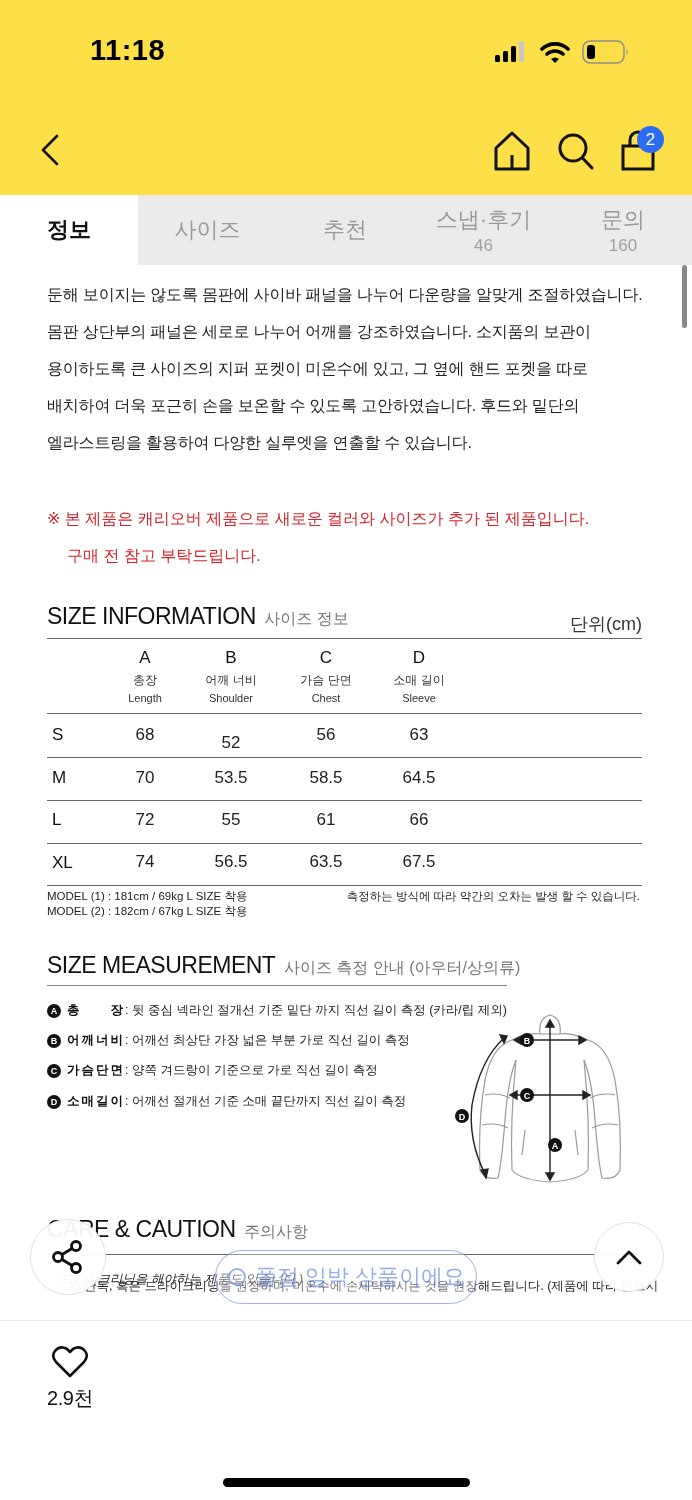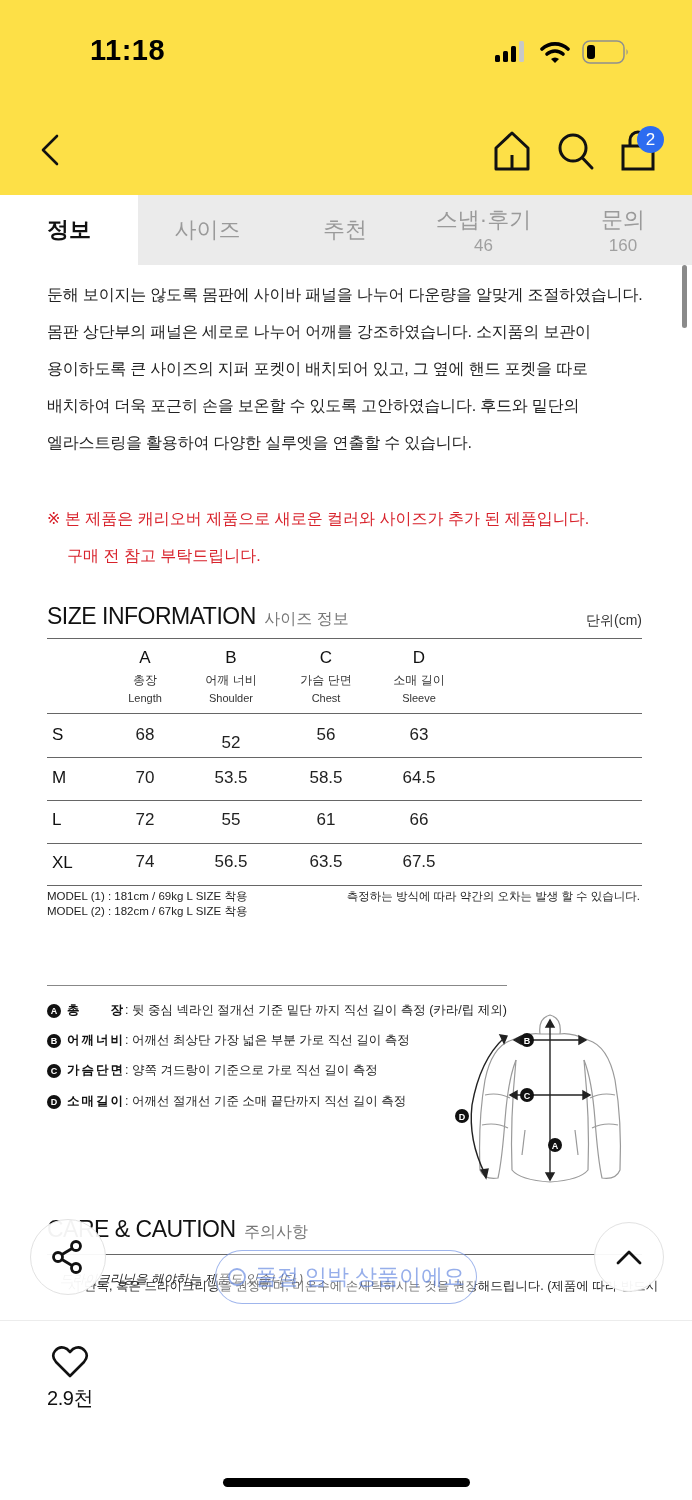--- a/index.html
+++ b/index.html
@@ -25,21 +25,21 @@
   .content { position: absolute; left: 0; top: 265px; width: 692px; height: 1055px; overflow: hidden; background: #fff; }
   .desc-line { position: absolute; left: 47px; font-size: 16px; color: #222; white-space: nowrap; letter-spacing: -0.2px; }
   .red-line { position: absolute; font-size: 16px; color: #d8222b; white-space: nowrap; }
   .scrollbar { position: absolute; left: 682px; top: 0px; width: 5px; height: 63px; border-radius: 3px; background: #8a8a8a; }
 
   .sec-title { position: absolute; left: 47px; white-space: nowrap; }
   .sec-title .en { font-size: 23px; color: #111; letter-spacing: -0.5px; }
   .sec-title .ko { font-size: 16px; color: #777; margin-left: 4px; }
   .rule { position: absolute; left: 47px; width: 595px; height: 1px; background: #666; }
   .rule.light { background: #888; }
-  .unit { position: absolute; right: 50px; font-size: 14px; color: #333; }
+  .unit { position: absolute; right: 50px; font-size: 18px; color: #333; }
 
   .col { position: absolute; text-align: center; width: 110px; }
   .col .letter { font-size: 17px; color: #111; }
   .col .ko { font-size: 12px; color: #333; margin-top: 4px; }
   .col .en { font-size: 11px; color: #333; margin-top: 3px; }
   .cell { position: absolute; width: 110px; text-align: center; font-size: 17px; color: #222; }
   .size-label { position: absolute; left: 52px; width: 30px; text-align: left; font-size: 17px; color: #111; }
   .small-note { position: absolute; font-size: 11.5px; color: #222; white-space: nowrap; }
 
   .meas-line { position: absolute; left: 47px; font-size: 12.5px; color: #222; white-space: nowrap; display: flex; align-items: center; }
@@ -127,21 +127,21 @@
     <span>문의</span>
     <span class="count">160</span>
   </div>
 </div>
 
 <div class="content">
   <div class="scrollbar"></div>
 
   <div class="desc-line" style="top:20px;">둔해 보이지는 않도록 몸판에 사이바 패널을 나누어 다운량을 알맞게 조절하였습니다.</div>
   <div class="desc-line" style="top:57px;">몸판 상단부의 패널은 세로로 나누어 어깨를 강조하였습니다. 소지품의 보관이</div>
-  <div class="desc-line" style="top:94px;">용이하도록 큰 사이즈의 지퍼 포켓이 배치되어 있고, 그 옆에 핸드 포켓을 따로</div>
+  <div class="desc-line" style="top:94px;">용이하도록 큰 사이즈의 지퍼 포켓이 미온수에 있고, 그 옆에 핸드 포켓을 따로</div>
   <div class="desc-line" style="top:131px;">배치하여 더욱 포근히 손을 보온할 수 있도록 고안하였습니다. 후드와 밑단의</div>
   <div class="desc-line" style="top:168px;">엘라스트링을 활용하여 다양한 실루엣을 연출할 수 있습니다.</div>
 
   <div class="red-line" style="left:47px; top:244px;">※ 본 제품은 캐리오버 제품으로 새로운 컬러와 사이즈가 추가 된 제품입니다.</div>
   <div class="red-line" style="left:67px; top:281px;">구매 전 참고 부탁드립니다.</div>
 
   <div class="sec-title" style="top:338px;">
     <span class="en">SIZE INFORMATION</span>
     <span class="ko">사이즈 정보</span>
   </div>
@@ -203,20 +203,24 @@
     <div class="cell" style="left:176px; top:587px;">56.5</div>
     <div class="cell" style="left:271px; top:587px;">63.5</div>
     <div class="cell" style="left:364px; top:587px;">67.5</div>
   </div>
   <div class="rule" style="top:620px;"></div>
 
   <div class="small-note" style="left:47px; top:624px;">MODEL (1) : 181cm / 69kg L SIZE 착용</div>
   <div class="small-note" style="left:47px; top:639px;">MODEL (2) : 182cm / 67kg L SIZE 착용</div>
   <div class="small-note" style="right:52px; top:624px;">측정하는 방식에 따라 약간의 오차는 발생 할 수 있습니다.</div>
 
+  <div class="sec-title" style="top:687px;">
+    <span class="en">SIZE MEASUREMENT</span>
+    <span class="ko">사이즈 측정 안내 (아우터/상의류)</span>
+  </div>
   <div class="rule light" style="top:720px; width:460px;"></div>
 
   <div class="meas-line" style="top:737px;">
     <span class="meas-badge">A</span>
     <span class="meas-key">총　　장</span>
     <span>: 뒷 중심 넥라인 절개선 기준 밑단 까지 직선 길이 측정 (카라/립 제외)</span>
   </div>
   <div class="meas-line" style="top:767px;">
     <span class="meas-badge">B</span>
     <span class="meas-key">어깨너비</span>

